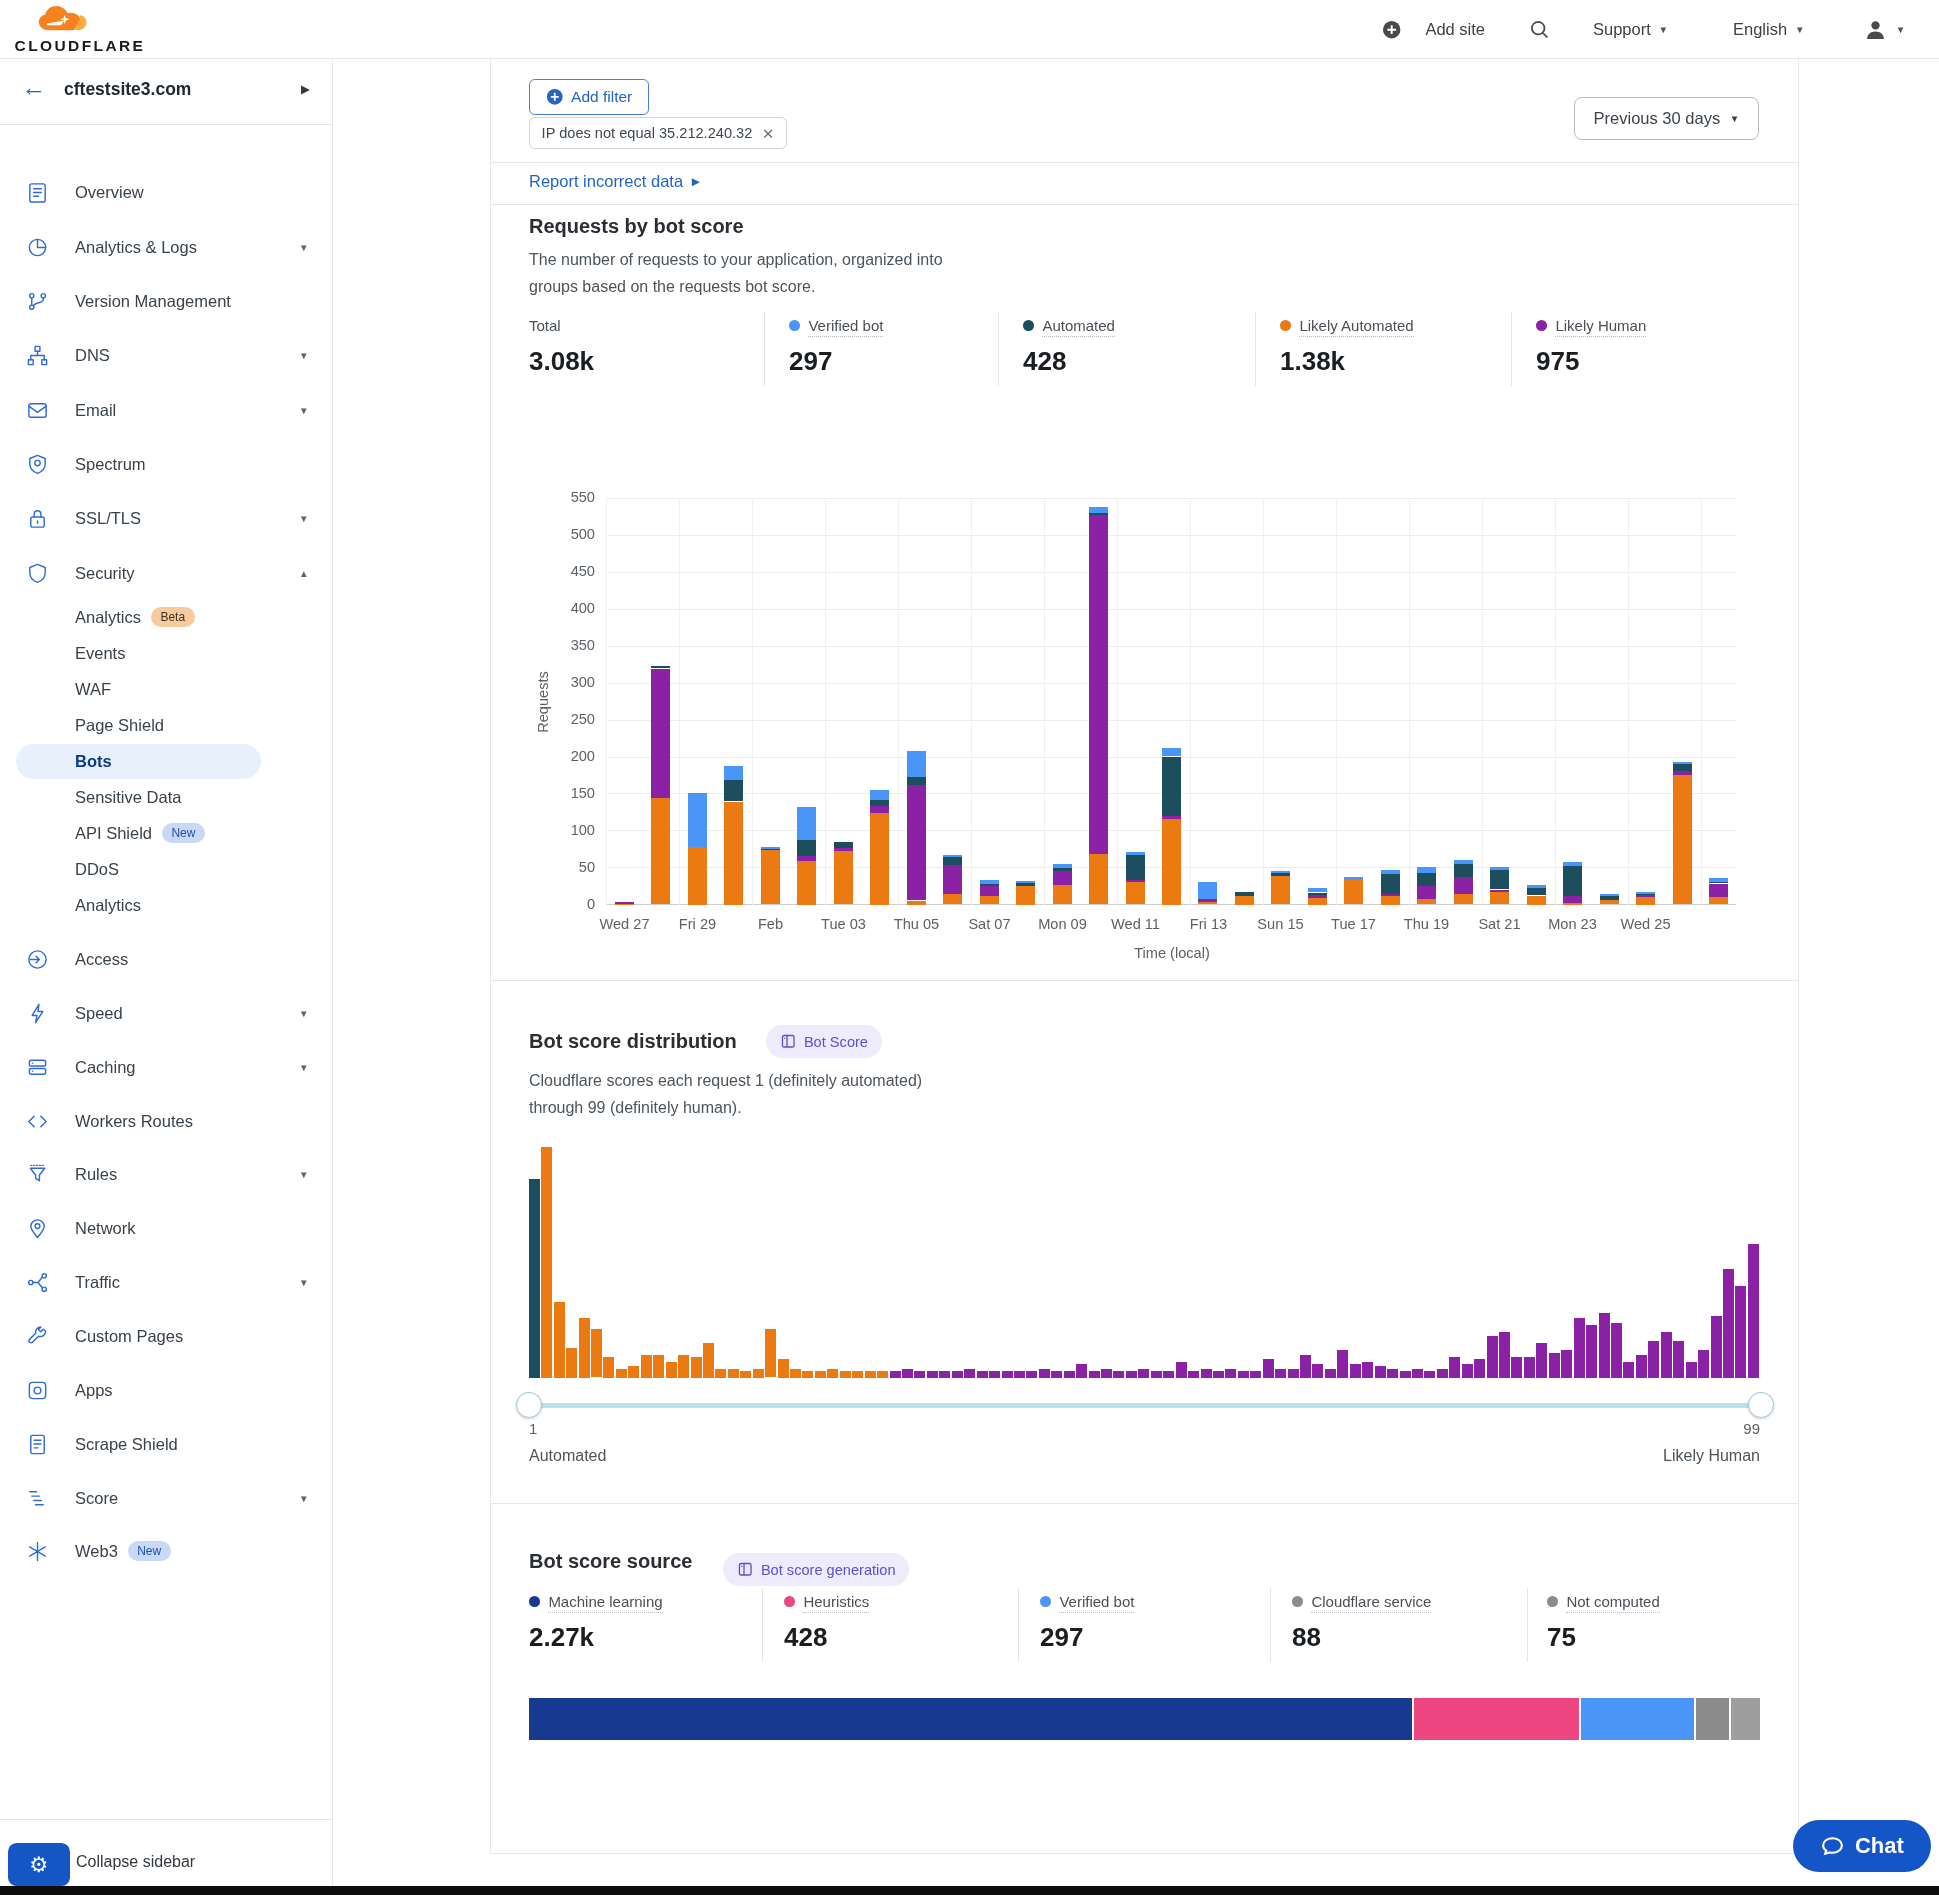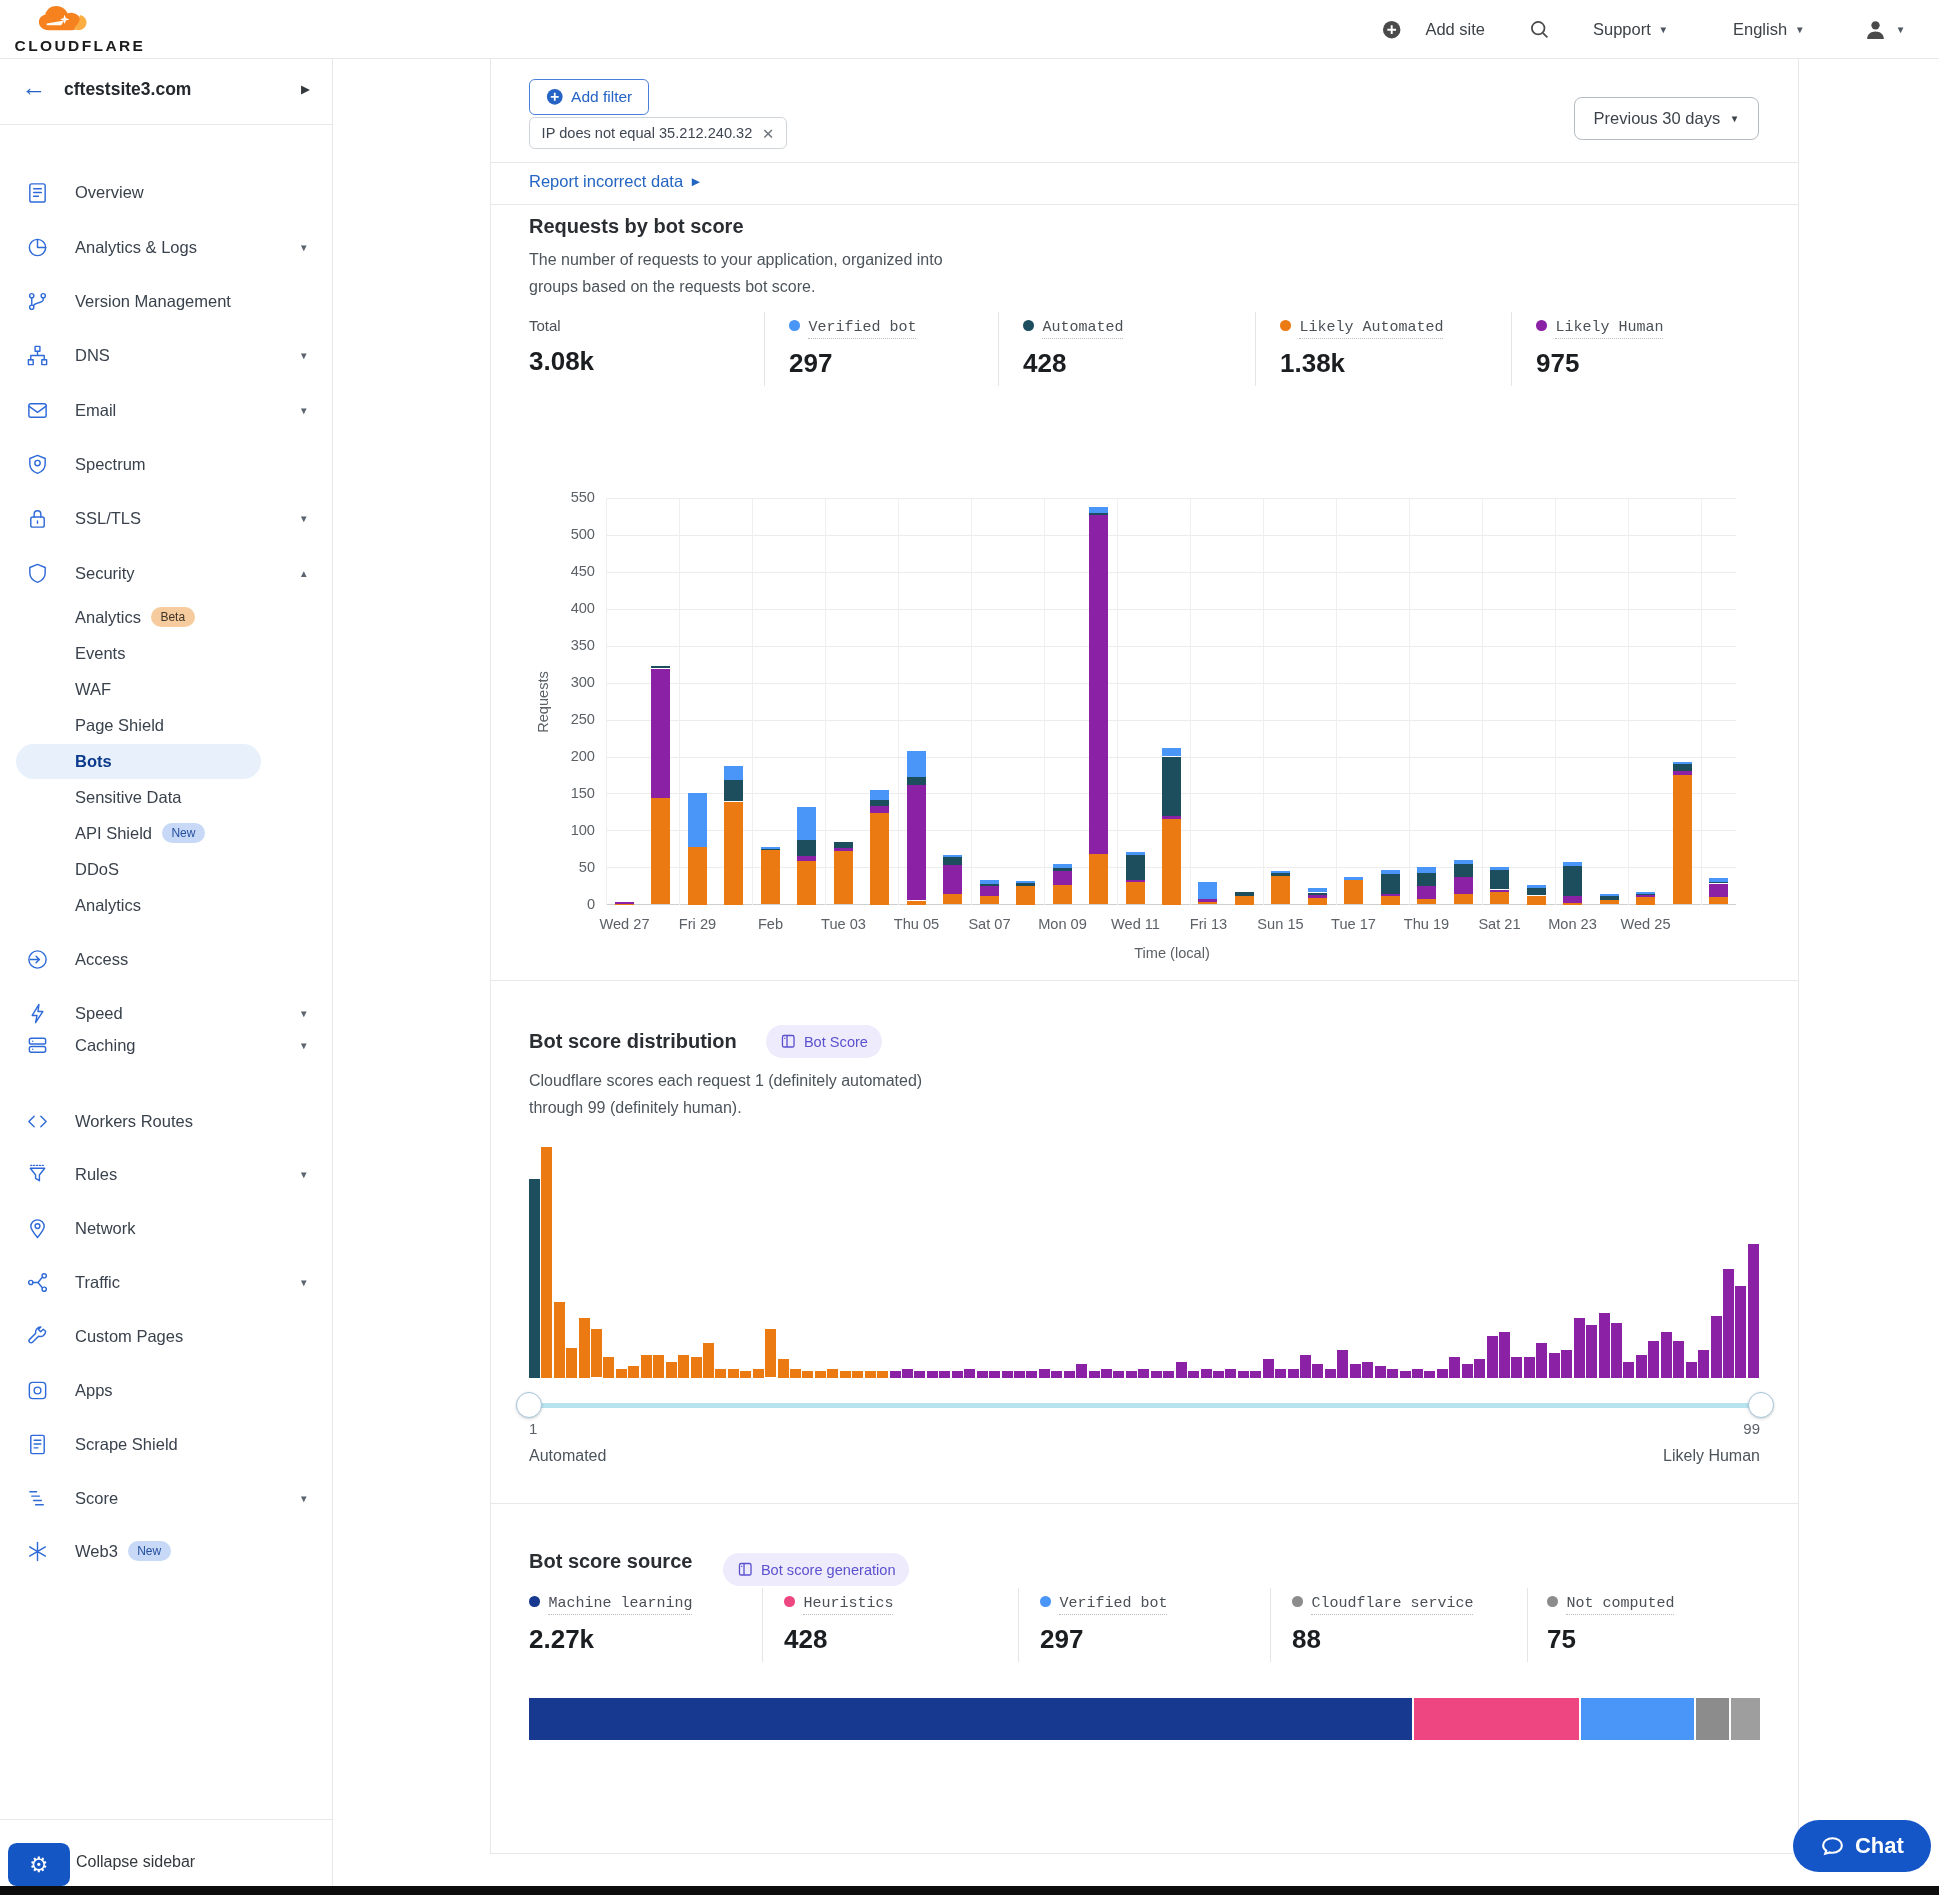--- a/index.html
+++ b/index.html
@@ -41,21 +41,21 @@
   #chip-close { font-size:14.6px; color:#6b737c; cursor:pointer; }
   #range-btn { position:absolute; left:1574px; top:97px; width:185px; height:43px; border:1px solid #b4bac0; border-radius:7.8px; display:flex; align-items:center; justify-content:center; gap:9.7px; font-size:16.5px; color:#3c434a; cursor:pointer; background:#fff; }
   #report-link { position:absolute; left:529px; top:172px; font-size:16.5px; color:#2465c2; cursor:pointer; display:flex; align-items:center; gap:8.7px; }
   #report-link .arrow { font-size:10.7px; }
 
   .card-title { position:absolute; font-size:20px; font-weight:bold; color:#2a2e33; }
   .card-desc { position:absolute; font-size:16px; color:#4c545b; }
 
   .stat-dot { display:inline-block; width:10.7px; height:10.7px; border-radius:50%; margin-right:8.7px; }
   .stat-label { font-size:15px; color:#4a5056; }
-  .stat-label .u { border-bottom:1.9px dotted #bcbcbc; padding-bottom:1.9px;font-family:Liberation Mono, monospace; }
+  .stat-label .u { border-bottom:1.9px dotted #bcbcbc; padding-bottom:1.9px; }
   .stat-value { font-size:26px; font-weight:bold; color:#1b1e21; }
   .stat-vline { position:absolute; width:1px; background:#e5e5e5; }
 
   .pill-badge { position:absolute; height:33px; background:#edebfc; border-radius:16.5px; display:flex; align-items:center; gap:7.8px; padding:0 13.6px; font-size:14.6px; color:#5b51cf; }
   .pill-badge svg { width:16.5px; height:16.5px; stroke:#5b51cf; fill:none; stroke-width:1.6; }
 
   .gridline-h { position:absolute; height:1px; background:#ececec; }
   .gridline-v { position:absolute; width:1px; background:#efefef; }
   .ytick { position:absolute; font-size:14.6px; color:#5b6166; text-align:right; width:49px; }
   .xtick { position:absolute; font-size:14.6px; color:#5b6166; text-align:center; width:87px; }
@@ -224,21 +224,21 @@
             </svg></span>
           <span class="menu-label" style="top: 7.8px;">Access</span>
         </div>
         <div class="menu-item" style="top: 937px; height: 35px;">
           <span class="menu-icon" style="top: 5.8px;"><svg viewBox="0 0 24 24">
               <path d="M13.5 2.5L6.5 14h5l-1.5 7.5 7.5-11.5h-5z"></path>
             </svg></span>
           <span class="menu-label" style="top: 7.8px;">Speed</span>
           <span class="menu-caret" style="top: 11.6px;">▼</span>
         </div>
-        <div class="menu-item" style="top: 969px; height: 35px; text-align: center;">
+        <div class="menu-item" style="top: 991px; height: 35px; text-align: center;">
           <span class="menu-icon" style="top: 5.8px;"><svg viewBox="0 0 24 24">
               <rect x="3.5" y="4.5" width="17" height="6" rx="2"></rect>
               <rect x="3.5" y="13" width="17" height="6" rx="2"></rect>
               <path d="M7 7.5h.01M7 16h.01"></path>
             </svg></span>
           <span class="menu-label" style="top: 7.8px;">Caching</span>
           <span class="menu-caret" style="top: 11.6px;">▼</span>
         </div>
         <div class="menu-item" style="top: 1045px; height: 35px;">
           <span class="menu-icon" style="top: 5.8px;"><svg viewBox="0 0 24 24">

